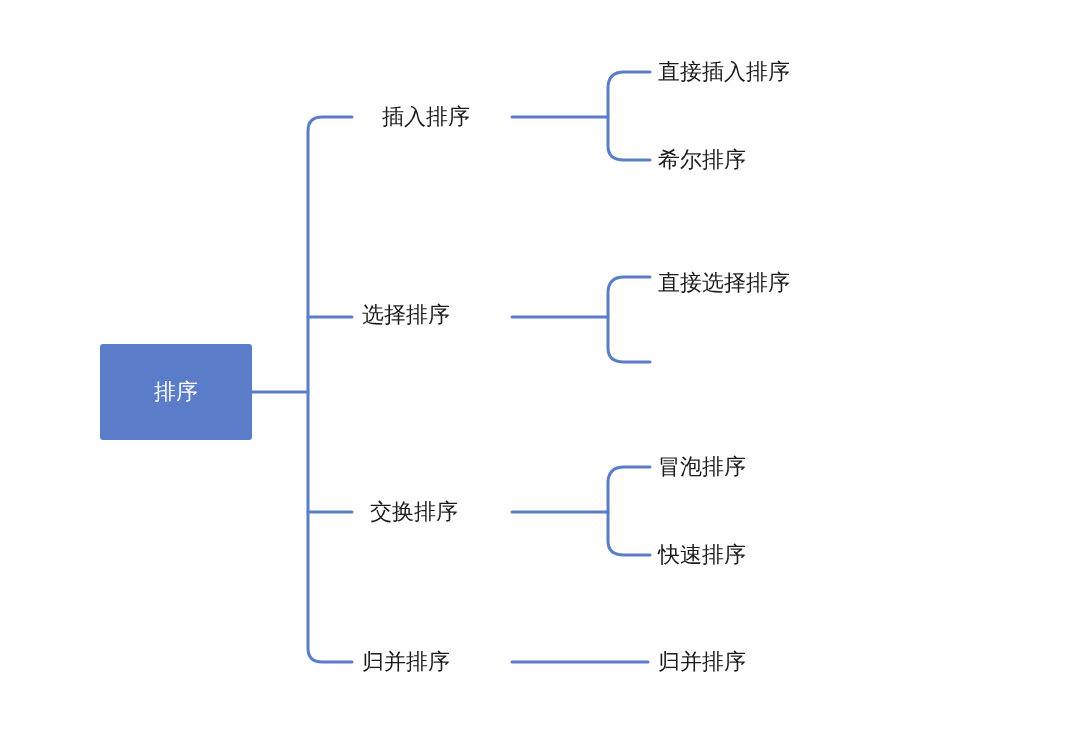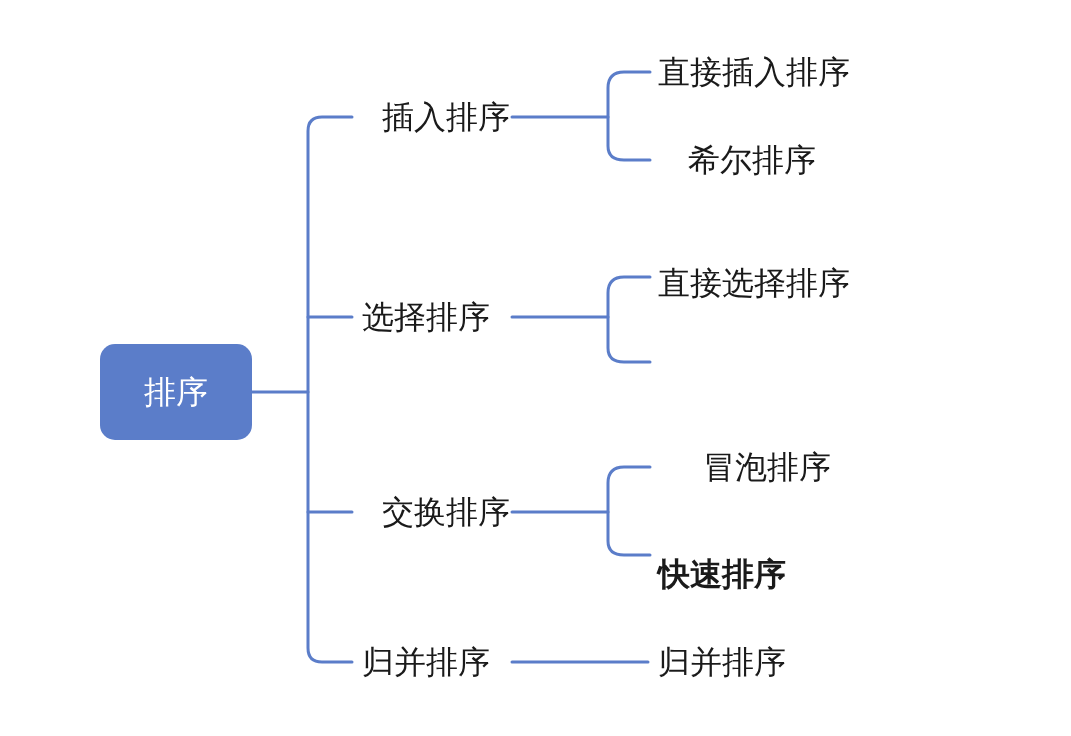--- a/index.html
+++ b/index.html
@@ -22,45 +22,45 @@
   .edge {
     fill: none;
     stroke: var(--accent);
     stroke-width: 3;
     stroke-linecap: round;
     stroke-linejoin: round;
   }
   .node {
     position: absolute;
     transform: translateY(-50%);
-    font-size: 32px;
+    font-size: 22px;
     line-height: 1.15;
     color: var(--text);
     white-space: nowrap;
     font-weight: 500;
   }
   .root {
     left: 100px; top: 392px;
     width: 152px; height: 96px;
     background: var(--accent);
-    border-radius: 15px;
+    border-radius: 3px;
     display: flex; align-items: center; justify-content: center;
     color: var(--root-text);
     font-weight: 500;
   }
   .n-b0 { left: 362px; top: 117px; margin-left: 20px; }
-  .n-b1 { left: 362px; top: 317px; }
-  .n-b2 { left: 382px; top: 512px; }
+  .n-b1 { left: 362px; top: 317px; font-family: Liberation Mono, monospace; }
+  .n-b2 { left: 370px; top: 512px; }
   .n-b3 { left: 362px; top: 662px; }
   .n-c00 { left: 658px; top: 72px; }
-  .n-c01 { left: 688px; top: 160px; text-align: center; }
+  .n-c01 { left: 658px; top: 160px; text-align: center; }
   .n-c10 { left: 658px; top: 277px; margin-top: 6px; }
   .n-c11 { left: 658px; top: 362px; }
-  .n-c20 { left: 658px; top: 467px; margin-left: 45px; }
-  .n-c21 { left: 658px; top: 574px; font-weight: bold; }
+  .n-c20 { left: 658px; top: 467px; }
+  .n-c21 { left: 658px; top: 555px; }
   .n-c30 { left: 658px; top: 662px; }
 </style>
 </head>
 <body>
 
 <div class="canvas">
 
   <svg class="connectors" width="1071" height="736" viewBox="0 0 1071 736" aria-hidden="true">
 
     <path class="edge" d="M 252 392 L 308 392"></path>

